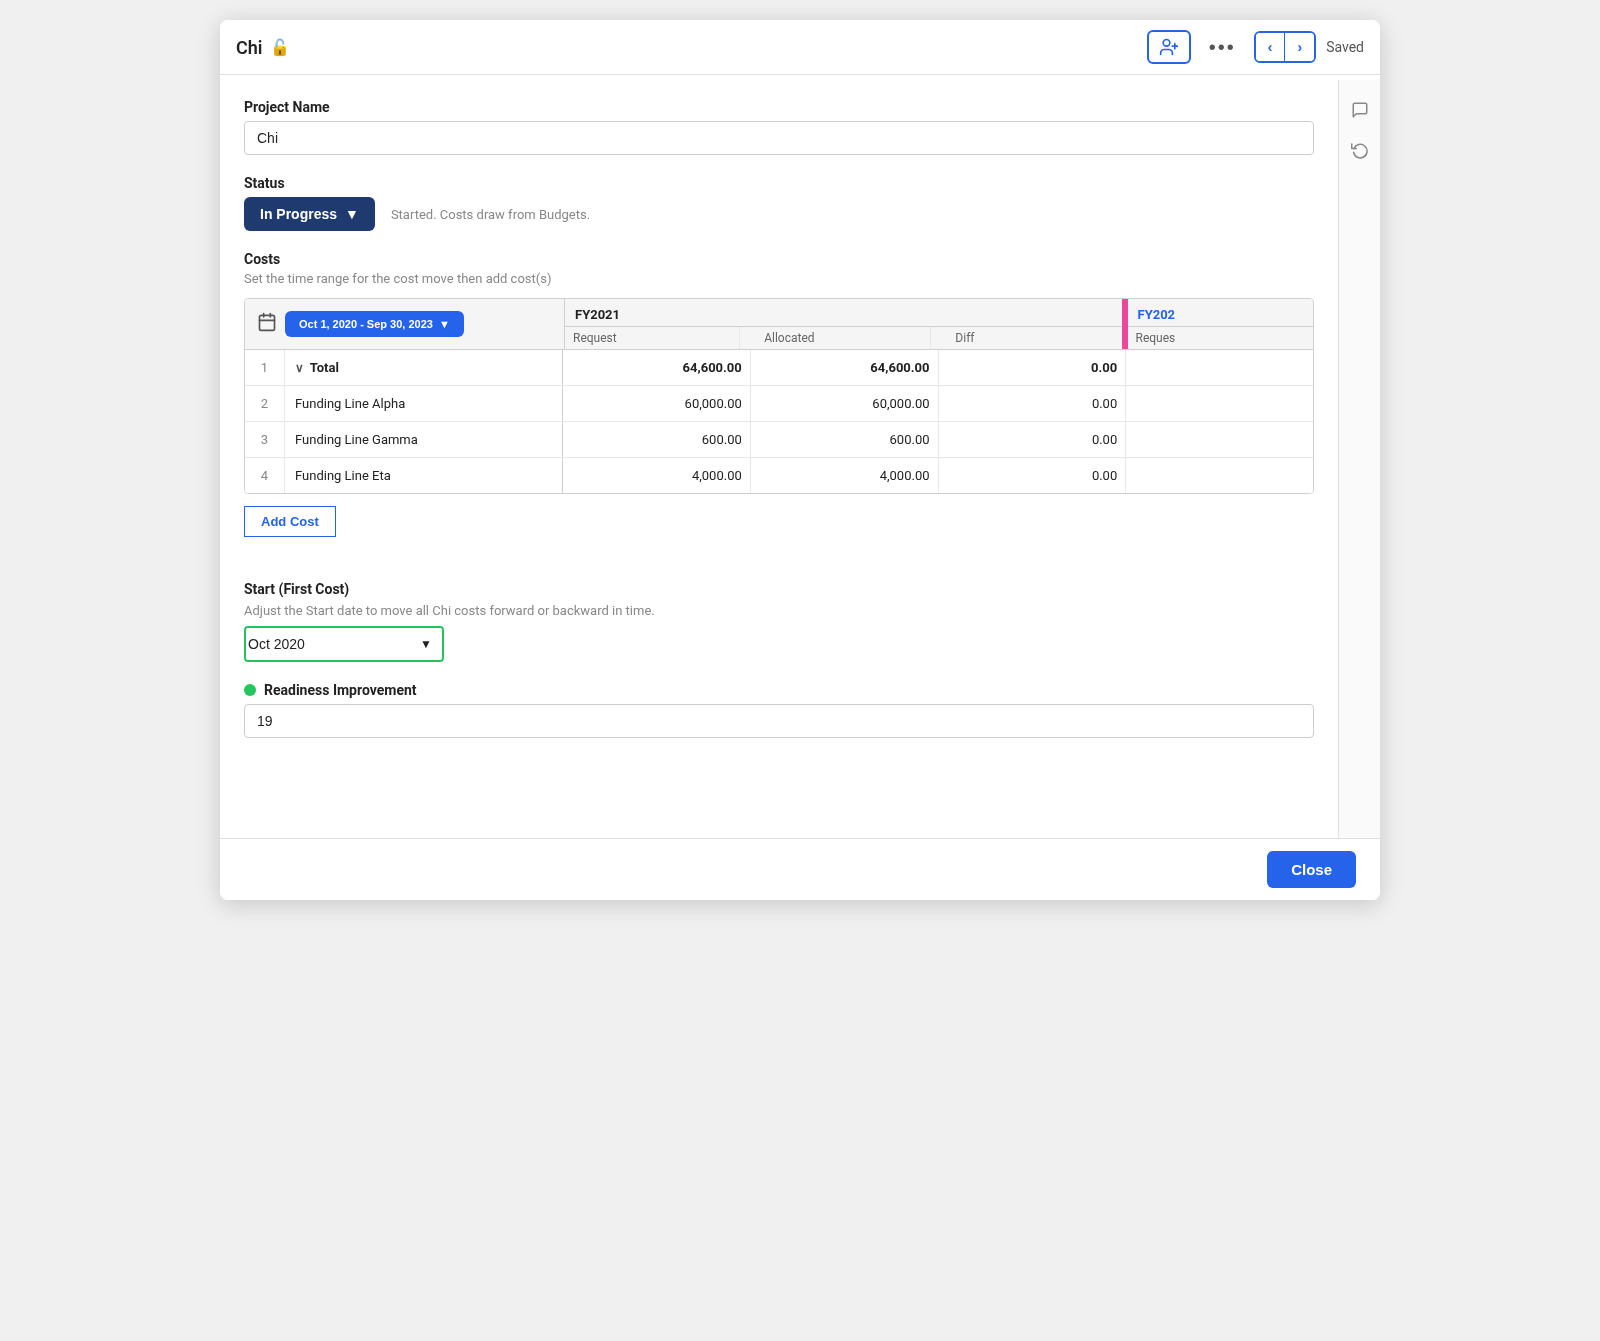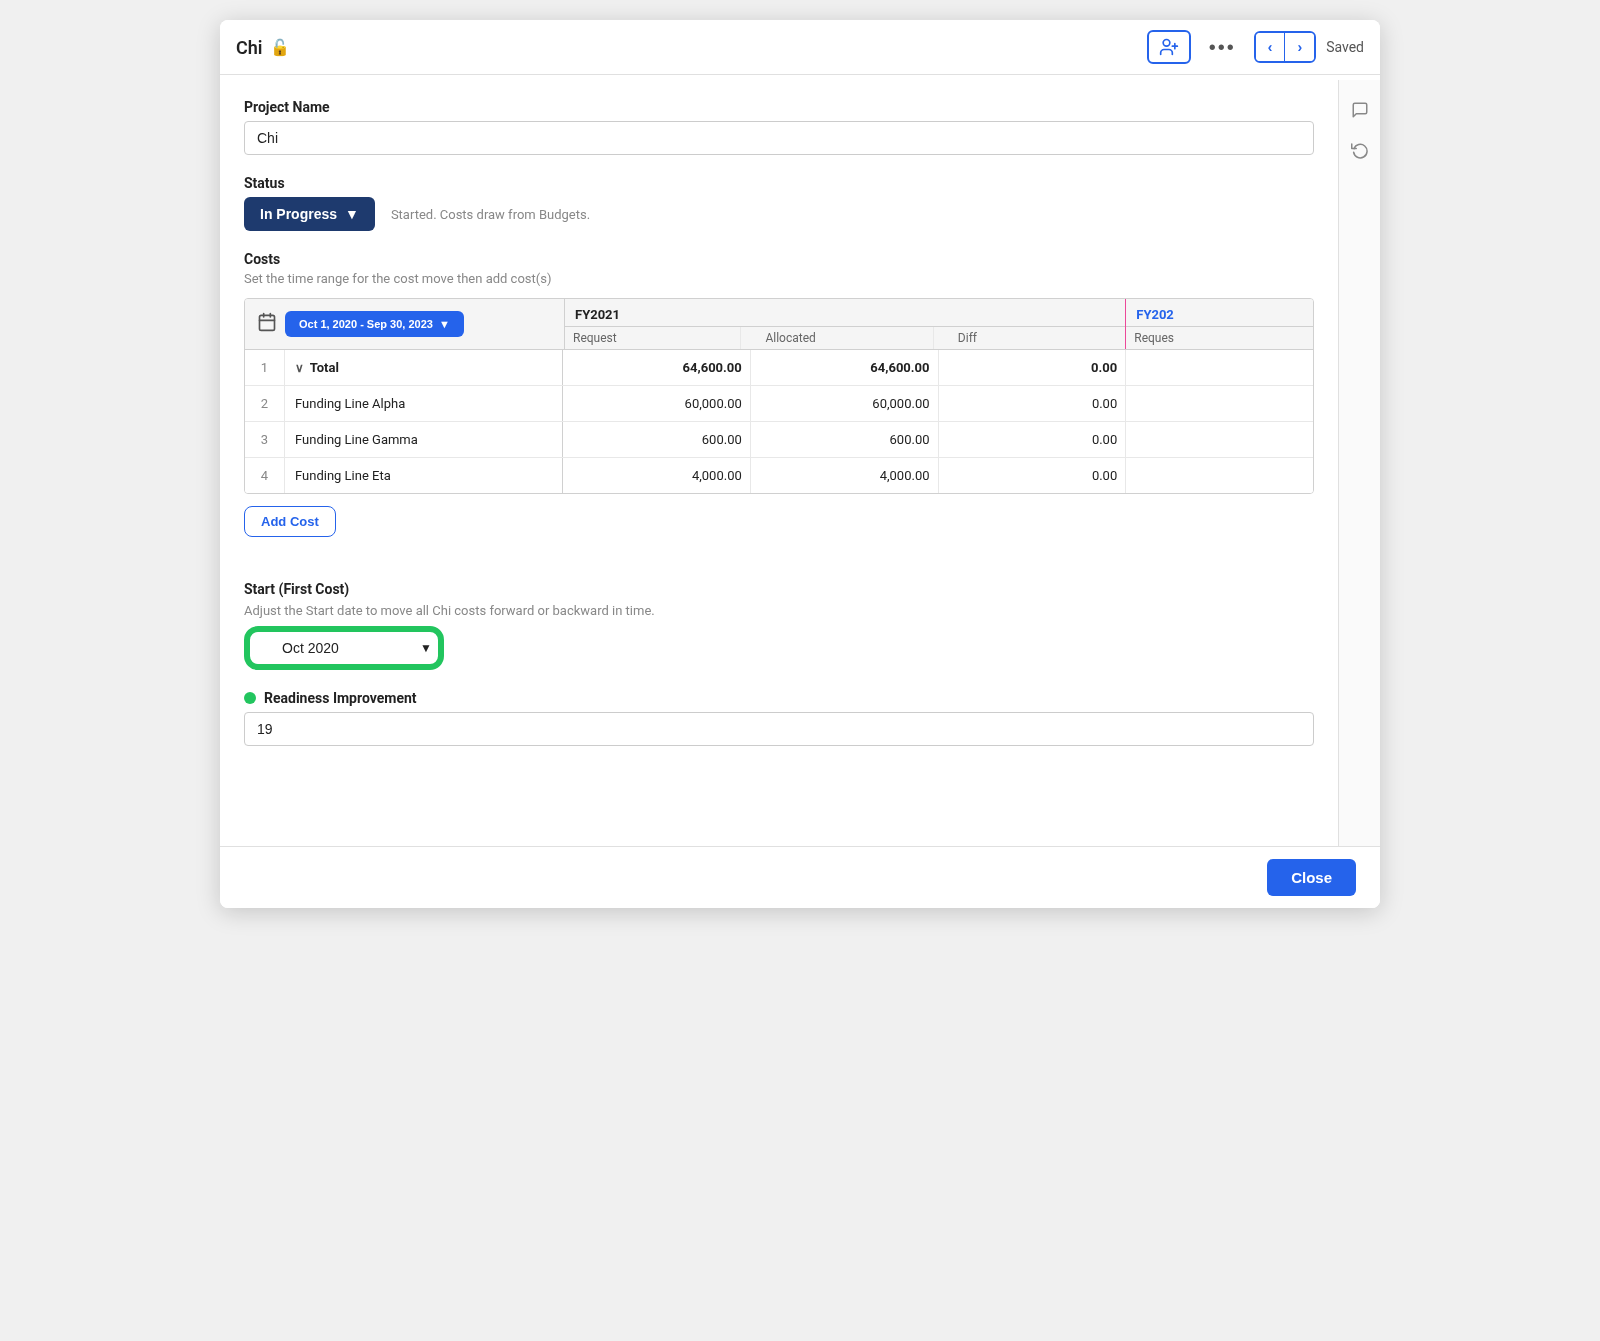--- a/index.html
+++ b/index.html
@@ -216,21 +216,21 @@
       display: flex;
       align-items: center;
       gap: 6px;
     }
     .fy-columns {
       display: flex;
       flex: 1;
     }
     .fy-col {
       flex: 1;
-      border-right: 1px solid #ec4899;
+      border-right: 6px solid #ec4899;
     }
     .fy-col:last-child { border-right: none; }
     .fy-col-header {
       padding: 8px 10px 4px 10px;
       font-size: 13px;
       font-weight: 700;
       color: #222;
       border-bottom: 1px solid #d0d0d0;
     }
     .fy-col-header.accent { color: #2563eb; }
@@ -295,21 +295,21 @@
       color: #222;
       border-right: 1px solid #e8e8e8;
     }
     .data-cell:last-child { border-right: none; }
     .data-cell.bold { font-weight: 700; }
     
     .add-cost-btn {
       border: 1px solid #2563eb;
       background: #fff;
       color: #2563eb;
-      border-radius: 8px;
+      border-radius: 0;
       padding: 7px 16px;
       font-size: 13px;
       font-weight: 600;
       cursor: pointer;
       margin-bottom: 24px;
     }
     
     .start-section {
       margin-bottom: 20px;
     }
@@ -318,23 +318,23 @@
       color: #888;
       margin-bottom: 8px;
     }
     .select-wrapper {
       position: relative;
       display: inline-block;
       width: 200px;
     }
     .select-wrapper select {
       width: 100%;
-      border: 6px solid #22c55e;
-      border-radius: 14px;
-      padding: 8px 36px 8px 32px;
+      border: 2px solid #22c55e;
+      border-radius: 4px;
+      padding: 8px 36px 8px 2px;
       font-size: 14px;
       color: #222;
       background: #fff;
       appearance: none;
       cursor: pointer;
       outline: none;
     }
     .select-arrow {
       position: absolute;
       right: 12px;

